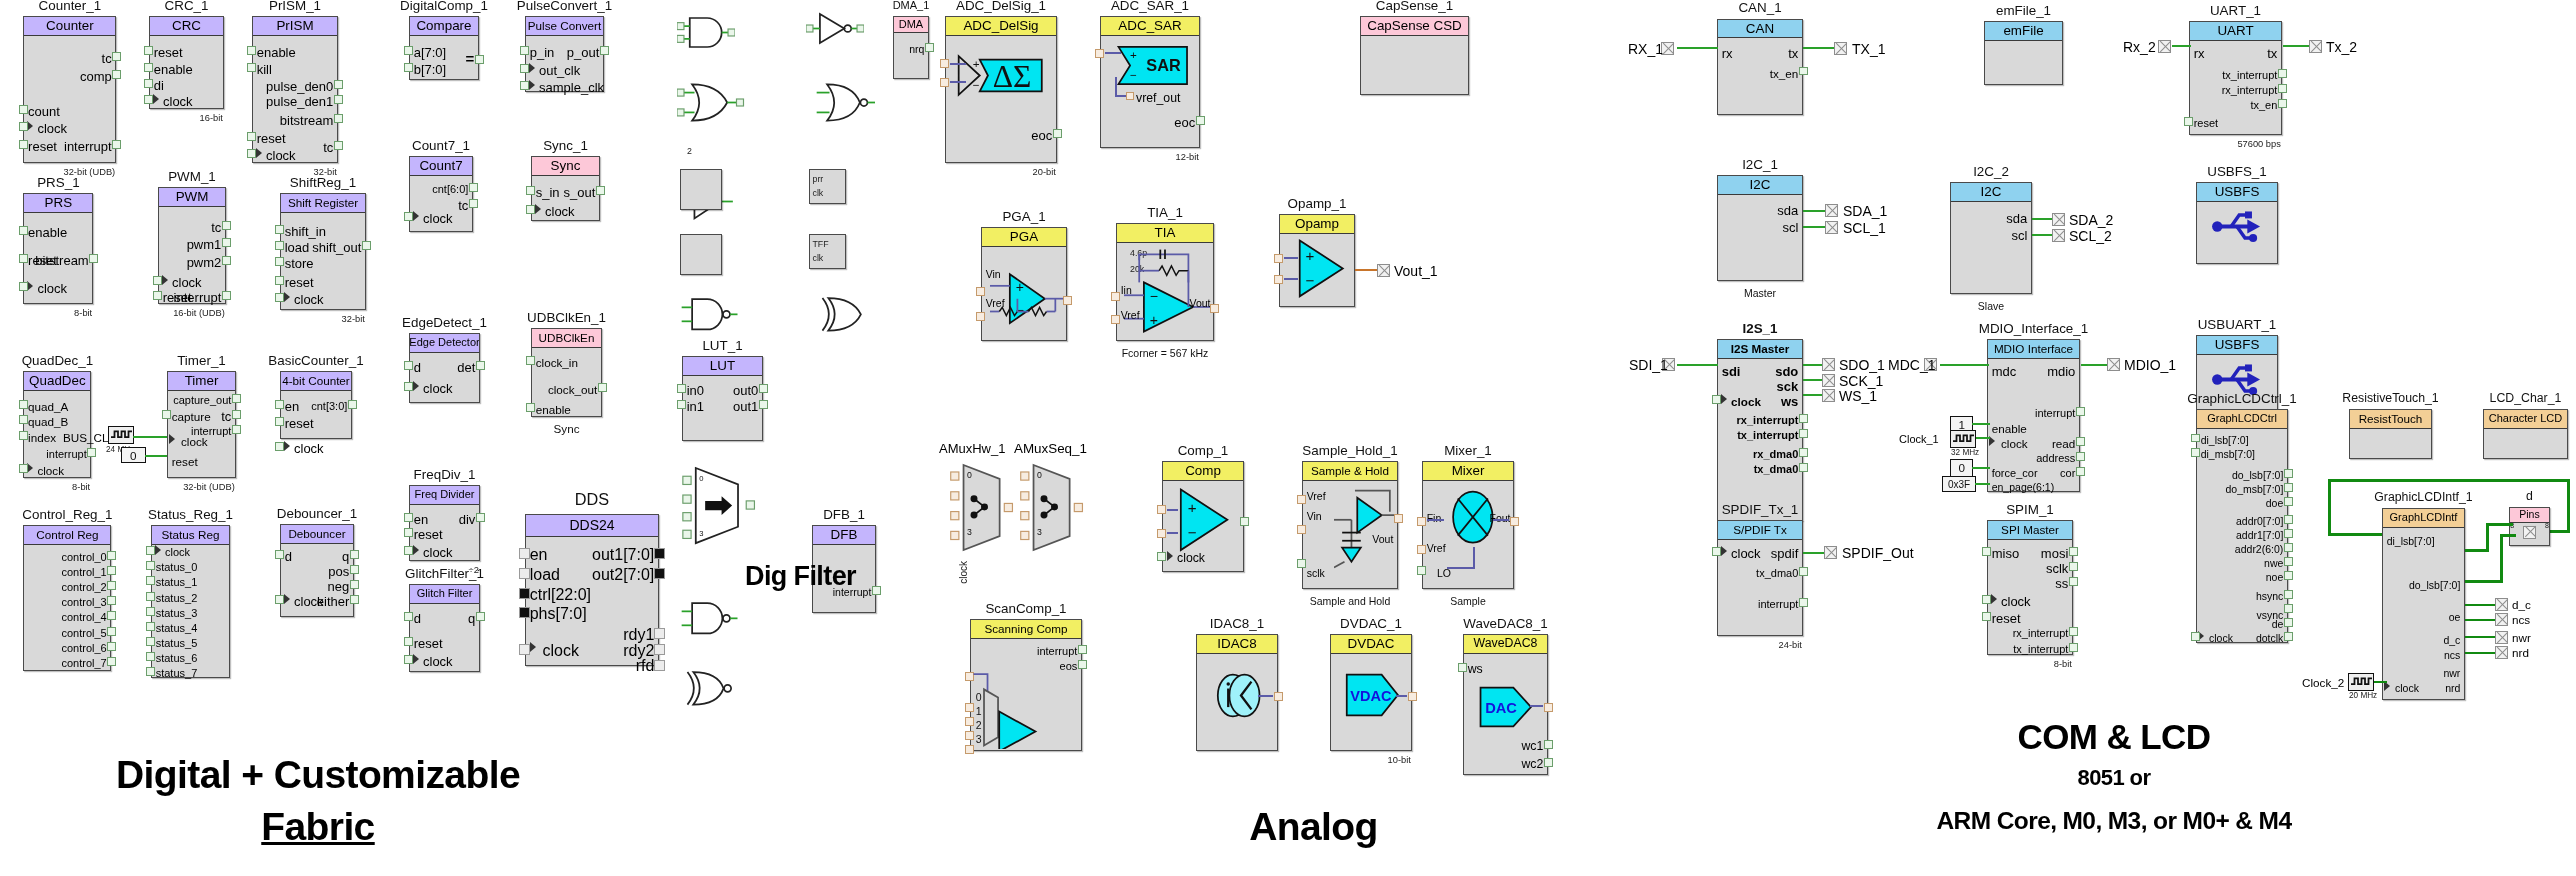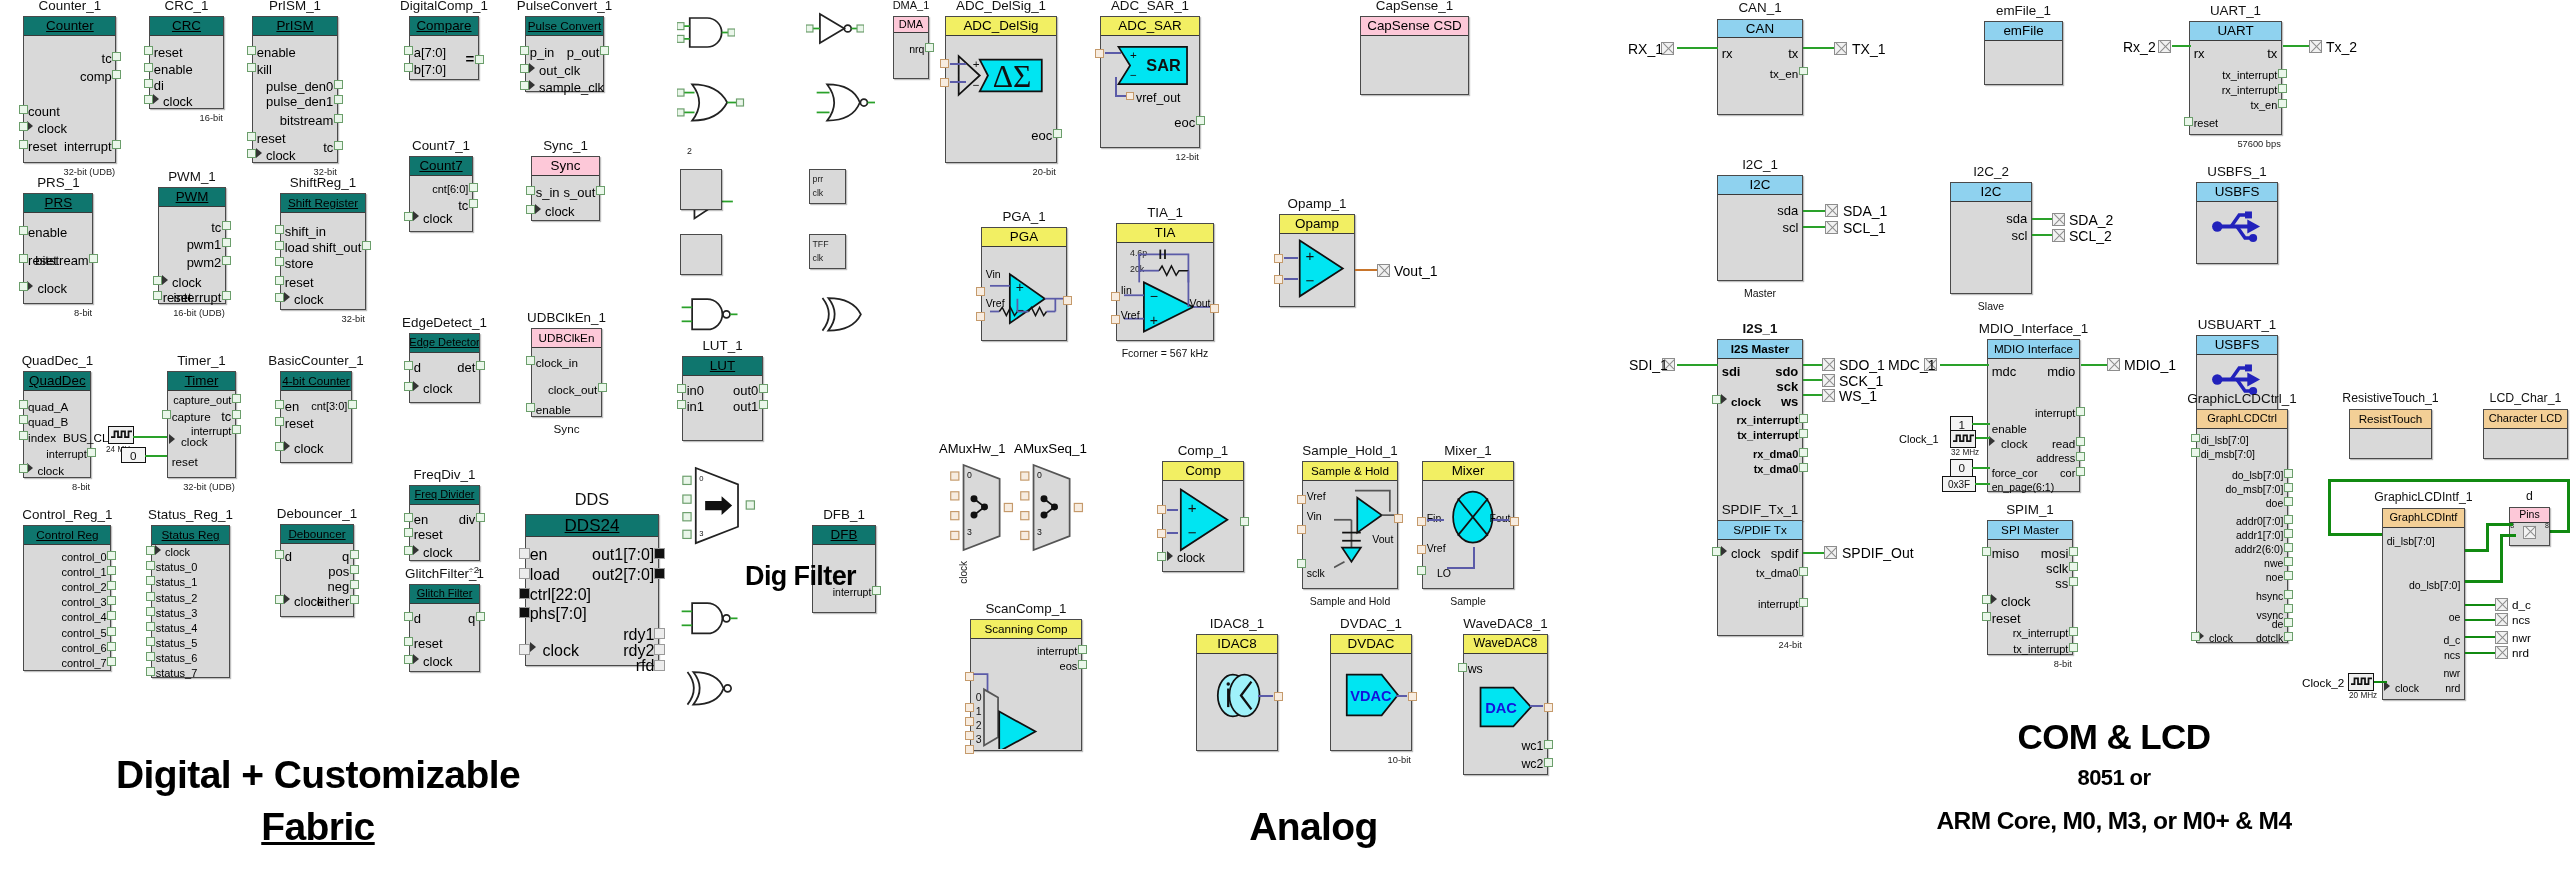--- a/index.html
+++ b/index.html
@@ -10,21 +10,21 @@
   
   .sym{position:absolute;box-sizing:border-box;}
   .sym .inst{position:absolute;left:50%;transform:translateX(-50%);
              top:-17.5px;white-space:nowrap;font-size:13.4px;line-height:13.4px;color:#111;}
   .sym .body{position:absolute;inset:0;border:1.2px solid #4a4a4a;
              background:#d9d9d9;box-shadow:1.2px 1.2px 0 rgba(0,0,0,.25);}
   .sym .hdr{position:absolute;left:0;right:0;top:0;height:17.5px;
             border-bottom:1.8px solid #3a3a3a;display:flex;align-items:center;
             justify-content:center;font-size:13.4px;line-height:13.4px;
             white-space:nowrap;overflow:hidden;}
-  .hdr.green{background:#0f766e;text-decoration:underline;}
+  .hdr.green{background:#c4b5fd;}
   .hdr.pink {background:#fdc8d8;}
   .hdr.yellow{background:#f2ef63;}
   .hdr.blue {background:#8fd2ef;}
   .hdr.tan  {background:#f3cf96;}
   .sym .foot{position:absolute;right:1.2px;bottom:-14px;font-size:9.3px;
              line-height:9.3px;white-space:nowrap;color:#222;}
   .sym .footc{position:absolute;left:50%;transform:translateX(-50%);
               bottom:-17.5px;font-size:11.7px;white-space:nowrap;color:#111;}
 
   
@@ -298,21 +298,21 @@
     <div class="pin r" style="top:39px;">tc</div>
     <div class="term" style="right:-4.7px;top:39px;"></div>
     <div class="pin r" style="top:54px;font-size:11px;">interrupt</div>
     <div class="term" style="right:-4.7px;top:54px;"></div>
     <div class="pin l" style="top:64px;left:14px;font-size:11.7px;">clock</div>
     <div class="clkarrow" style="left:2.3px;top:63px;"></div>
     <div class="pin l" style="top:84px;font-size:11.7px;">reset</div>
     <div class="foot">32-bit (UDB)</div>
   </div>
 
-  <div class="sym" style="left:280px;top:371px;width:72px;height:92px;">
+  <div class="sym" style="left:280px;top:371px;width:72px;height:68px;">
     <div class="inst">BasicCounter_1</div>
     <div class="body">
       <div class="hdr green" style="font-size:11.7px;">4-bit Counter</div>
     </div>
     <div class="pin l" style="top:29px;">en</div>
     <div class="term" style="left:-4.7px;top:29px;"></div>
     <div class="pin r" style="top:29px;font-size:11px;">cnt[3:0]</div>
     <div class="term" style="right:-4.7px;top:29px;"></div>
     <div class="pin l" style="top:46px;">reset</div>
     <div class="term" style="left:-4.7px;top:46px;"></div>
@@ -462,21 +462,21 @@
     <div class="pin l" style="top:53px;">reset</div>
     <div class="term" style="left:-4.7px;top:53px;"></div>
     <div class="pin l" style="top:71px;left:14px;">clock</div>
     <div class="clkarrow" style="left:3.5px;top:70px;"></div>
     <div class="term" style="left:-4.7px;top:71px;"></div>
   </div>
 
   <div class="sym" style="left:525px;top:514px;width:134px;height:152px;">
     <div class="inst" style="top:-21px;font-size:16.3px;">DDS</div>
     <div class="body">
-      <div class="hdr green" style="height:21px;font-size:17px;">DDS24</div>
+      <div class="hdr green" style="height:21px;font-size:14px;">DDS24</div>
     </div>
     <div class="pin l" style="top:34px;font-size:16px;">en</div>
     <div class="term w" style="left:-5.8px;top:34px;width:10.5px;height:10.5px;"></div>
     <div class="pin r" style="top:34px;font-size:16px;">out1[7:0]</div>
     <div class="term w" style="right:-5.8px;top:34px;width:10.5px;height:10.5px;background:#111;"></div>
     <div class="pin l" style="top:54px;font-size:16px;">load</div>
     <div class="term w" style="left:-5.8px;top:54px;width:10.5px;height:10.5px;"></div>
     <div class="pin r" style="top:54px;font-size:16px;">out2[7:0]</div>
     <div class="term w" style="right:-5.8px;top:54px;width:10.5px;height:10.5px;background:#111;"></div>
     <div class="pin l" style="top:74px;font-size:16px;">ctrl[22:0]</div>

